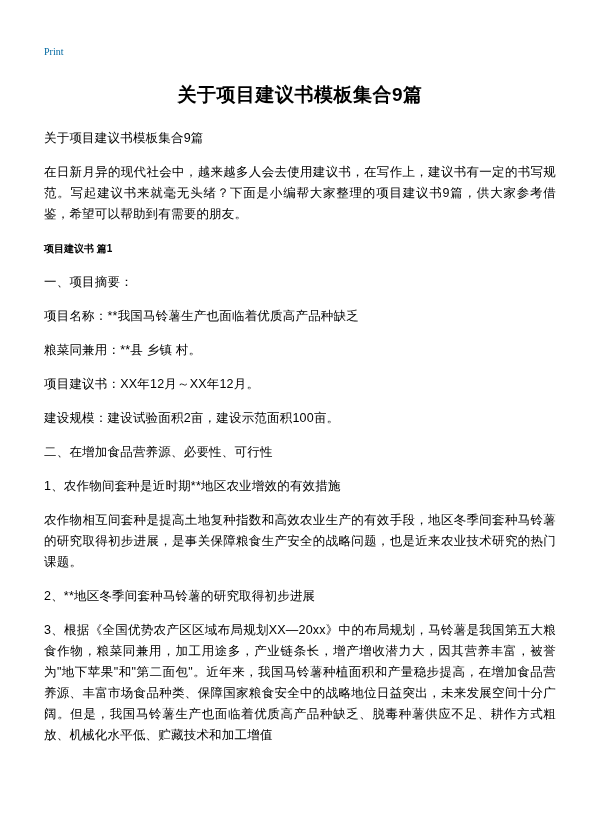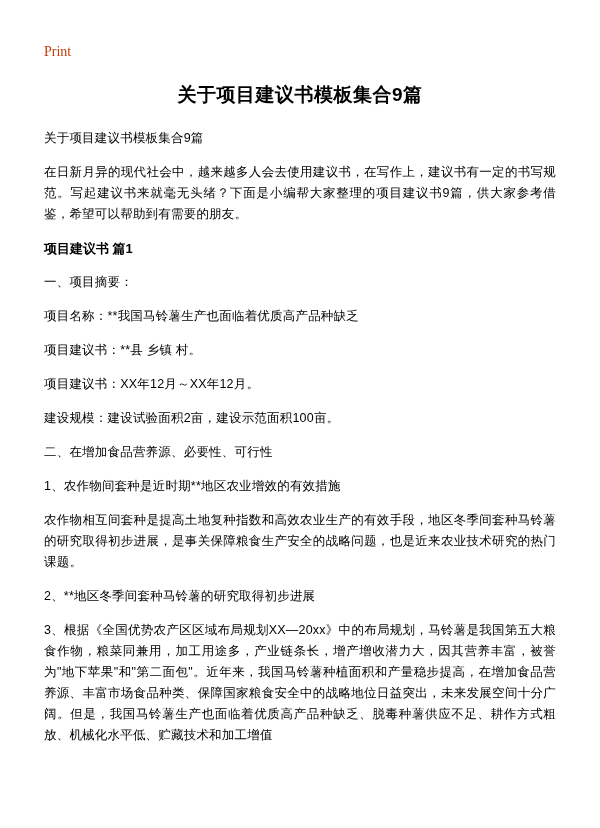--- a/index.html
+++ b/index.html
@@ -15,64 +15,64 @@
     overflow: hidden;
   }
   .page {
     position: relative;
     width: 600px;
     height: 828px;
     box-sizing: border-box;
     padding: 44px 44px 0 44px;
   }
   .print-label {
-    font-size: 14px;
+    font-size: 10px;
     line-height: 16px;
-    color: #c2410c;
+    color: #0369a1;
     margin: 0 0 22px 0;
     font-family: "Liberation Serif", "DejaVu Serif", serif;
   }
   .doc-title {
     text-align: center;
     font-size: 19px;
     font-weight: bold;
     line-height: 26px;
     margin: 0 0 20px 0;
     letter-spacing: 0.5px;
   }
   p.para {
     font-size: 12.5px;
     line-height: 21px;
     margin: 0 0 13px 0;
     text-align: justify;
     letter-spacing: 0.2px;
   }
   p.heading {
-    font-size: 13px;
+    font-size: 10px;
     font-weight: bold;
     line-height: 21px;
     margin: 0 0 13px 0;
   }
 </style>
 </head>
 <body>
 
 <div class="page">
 
   <div class="print-label">Print</div>
 
   <h1 class="doc-title">关于项目建议书模板集合9篇</h1>
 
   <div>
     <p class="para">关于项目建议书模板集合9篇</p>
     <p class="para">在日新月异的现代社会中，越来越多人会去使用建议书，在写作上，建议书有一定的书写规范。写起建议书来就毫无头绪？下面是小编帮大家整理的项目建议书9篇，供大家参考借鉴，希望可以帮助到有需要的朋友。</p>
     <p class="heading">项目建议书 篇1</p>
     <p class="para">一、项目摘要：</p>
     <p class="para">项目名称：**我国马铃薯生产也面临着优质高产品种缺乏</p>
-    <p class="para">项目建议书：**县 乡镇 村。</p>
+    <p class="para">粮菜同兼用：**县 乡镇 村。</p>
     <p class="para">项目建议书：XX年12月～XX年12月。</p>
     <p class="para">建设规模：建设试验面积2亩，建设示范面积100亩。</p>
     <p class="para">二、在增加食品营养源、必要性、可行性</p>
     <p class="para">1、农作物间套种是近时期**地区农业增效的有效措施</p>
     <p class="para">农作物相互间套种是提高土地复种指数和高效农业生产的有效手段，地区冬季间套种马铃薯的研究取得初步进展，是事关保障粮食生产安全的战略问题，也是近来农业技术研究的热门课题。</p>
     <p class="para">2、**地区冬季间套种马铃薯的研究取得初步进展</p>
     <p class="para">3、根据《全国优势农产区区域布局规划XX—20xx》中的布局规划，马铃薯是我国第五大粮食作物，粮菜同兼用，加工用途多，产业链条长，增产增收潜力大，因其营养丰富，被誉为"地下苹果"和"第二面包"。近年来，我国马铃薯种植面积和产量稳步提高，在增加食品营养源、丰富市场食品种类、保障国家粮食安全中的战略地位日益突出，未来发展空间十分广阔。但是，我国马铃薯生产也面临着优质高产品种缺乏、脱毒种薯供应不足、耕作方式粗放、机械化水平低、贮藏技术和加工增值</p>
   </div>
 
 </div>

